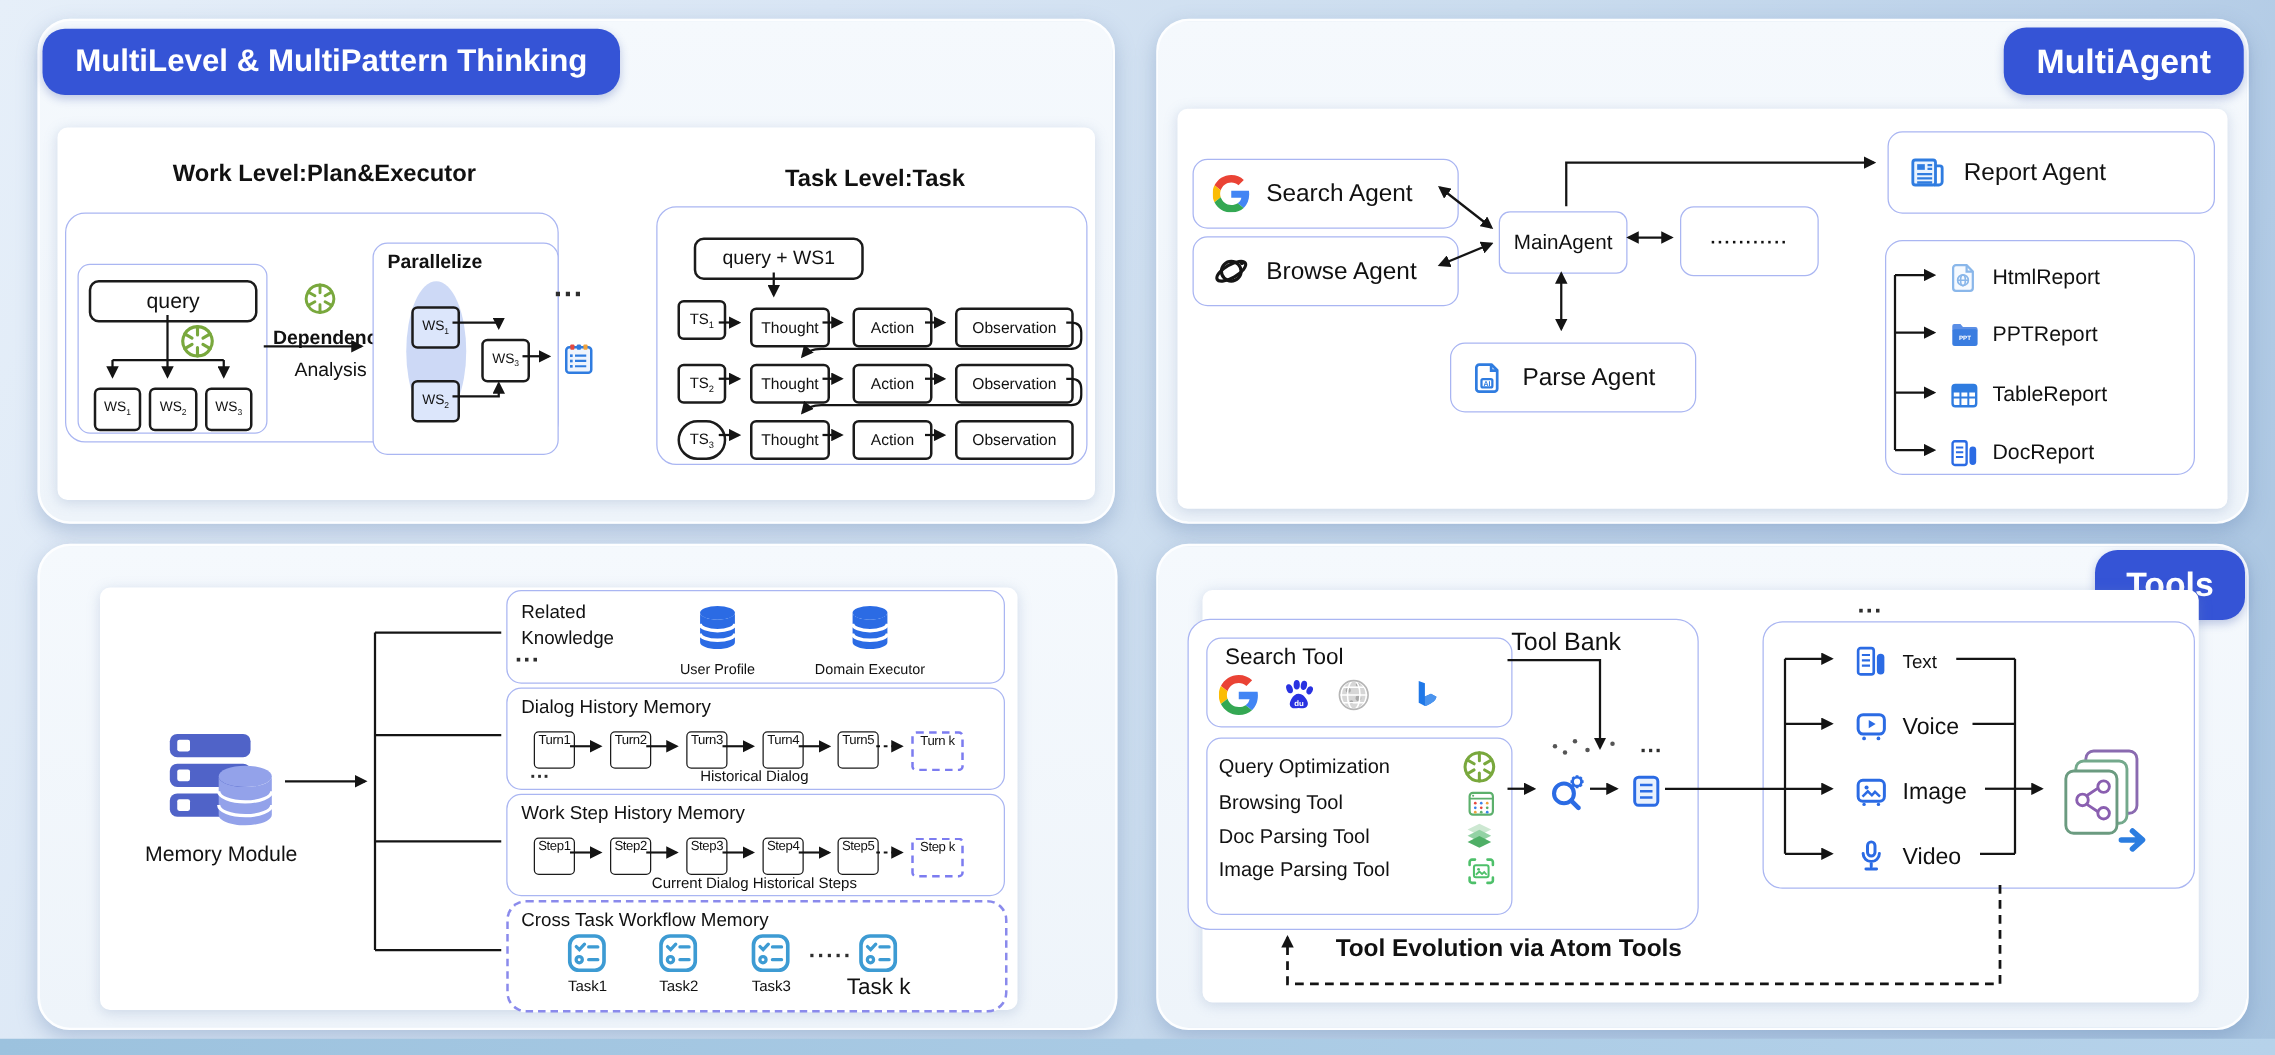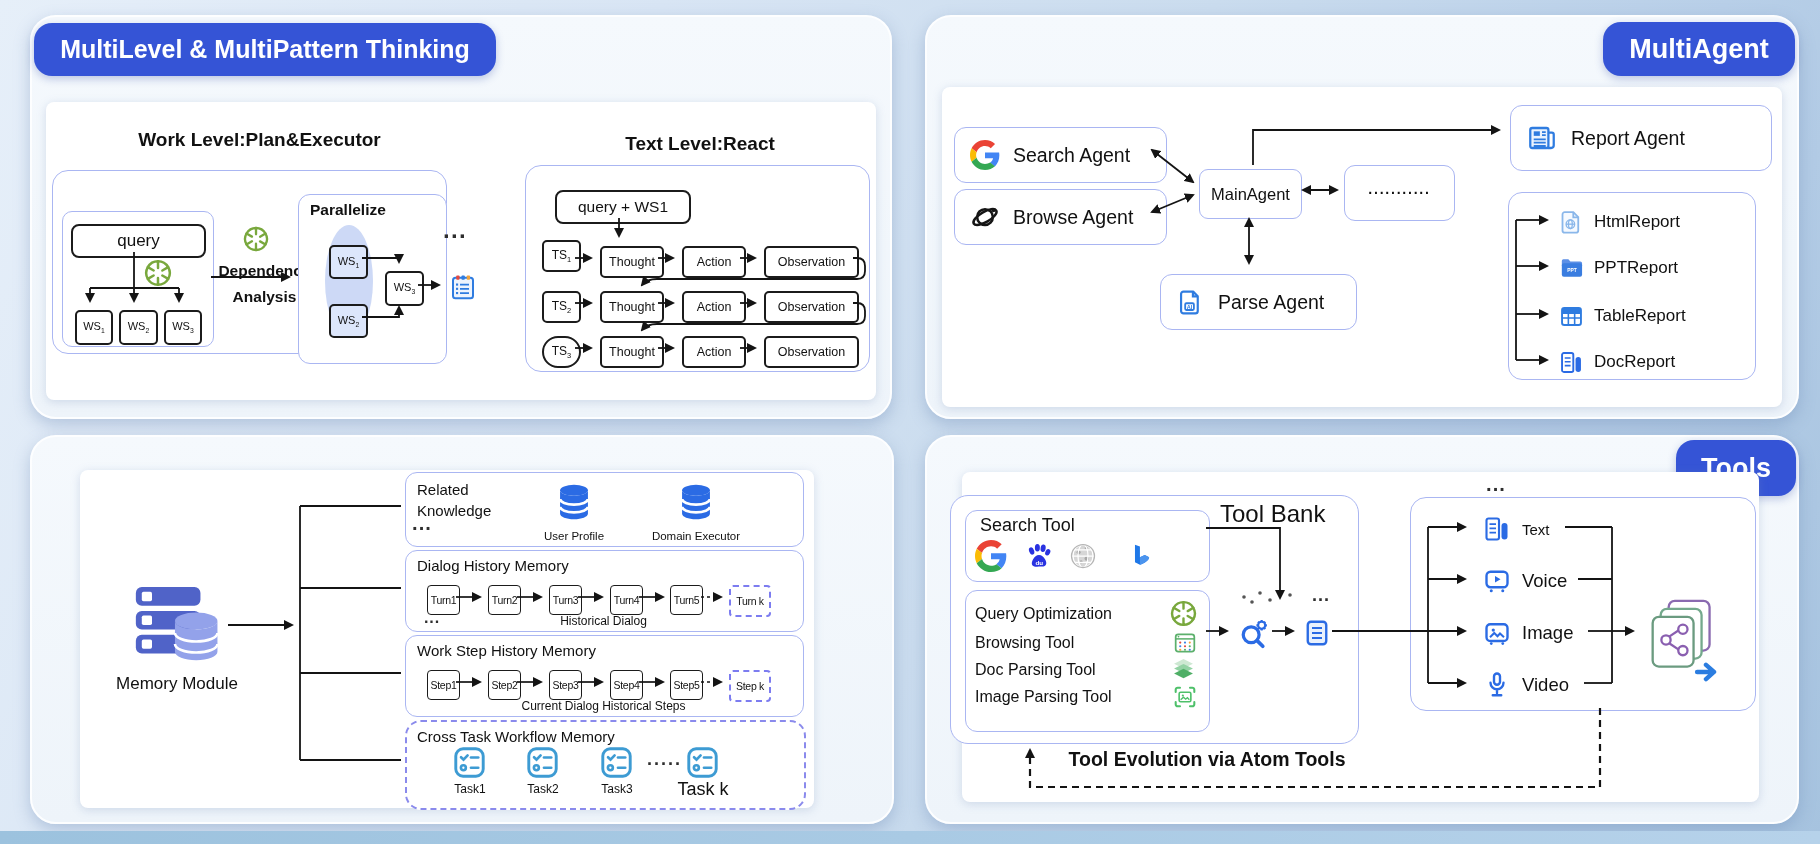--- a/index.html
+++ b/index.html
@@ -11,21 +11,21 @@
   .panel{position:absolute;background:linear-gradient(180deg,#f5f9fd,#eef4fa);border-radius:26px;
     box-shadow:0 6px 16px rgba(105,135,178,.38);border:2px solid #fdfeff}
   .tab{position:absolute;background:#3554d6;color:#fff;font-weight:700;display:flex;align-items:center;
     justify-content:center;border-radius:18px;white-space:nowrap;box-shadow:0 3px 8px rgba(40,70,160,.28)}
   .wb{position:absolute;background:#fff;border-radius:8px;box-shadow:0 2px 10px rgba(120,145,185,.28)}
   .pb{position:absolute;border:1.8px solid #aab6f2;border-radius:16px;background:#fff}
   .dashedpb{position:absolute;border:2px dashed #8a8aec;border-radius:16px;background:#fff}
   .bb{position:absolute;border:2px solid #1b1b1b;border-radius:6px;background:#fff;display:flex;
     align-items:center;justify-content:center;white-space:nowrap}
   .tb{position:absolute;border:1.9px solid #1b1b1b;border-radius:4px;background:#fff;display:flex;
-    align-items:center;justify-content:center;font-size:10.5px;letter-spacing:-.3px;white-space:nowrap}
+    justify-content:center;font-size:10.5px;letter-spacing:-.3px;white-space:nowrap}
   .tbk{border:2px dashed #7c7cf0}
   .lb{position:absolute;display:flex;align-items:center;white-space:nowrap}
   .ctr{justify-content:center;text-align:center}
   .dots{position:absolute;font-weight:700;color:#2e2e2e;line-height:10px;white-space:nowrap}
   .agent{position:absolute;border:1.8px solid #a9b5f2;border-radius:12px;background:#fff;display:flex;
     align-items:center;gap:13px;padding-left:15px;font-size:19.5px;white-space:nowrap}
   .ic{position:absolute}
   .ellipse{position:absolute;background:#cdd9f6;border-radius:50%}
   sub{font-size:62%}
   svg.ov{position:absolute;left:0;top:0;pointer-events:none}
@@ -271,21 +271,21 @@
   <div class="bb" style="left:132px;top:293px;width:34px;height:31px;border-radius:5px;font-size:11px">
       <span><span>WS</span><sub>3</sub></span>
     </div>
 
   <svg class="ic" style="left:210px;top:208px" width="28" height="28">
       <use href="#i-openai"></use>
     </svg>
   <div class="lb ctr" style="left:180px;top:246px;width:105px;height:16px;font-size:15.5px;font-weight:600">
       <span>Dependency</span>
     </div>
-  <div class="lb ctr" style="left:180px;top:272px;width:105px;height:16px;font-size:15.5px;font-weight:700">
+  <div class="lb ctr" style="left:180px;top:272px;width:105px;height:16px;font-size:15.5px;font-weight:400">
       <span>Analysis</span>
     </div>
 
   <div class="pb" style="left:266px;top:177px;width:147px;height:168px;border-radius:12px"></div>
   <div class="lb" style="left:278px;top:183px;width:100px;height:20px;font-size:15.5px;font-weight:600">
       <span>Parallelize</span>
     </div>
   <div class="ellipse" style="left:293px;top:208px;width:48px;height:112px"></div>
   <div class="bb" style="left:297px;top:228px;width:35px;height:30px;border-radius:5px;font-size:11px;background:#dce6fb">
       <span><span>WS</span><sub>1</sub></span>
@@ -295,21 +295,21 @@
     </div>
   <div class="bb" style="left:353px;top:254px;width:35px;height:31px;border-radius:5px;font-size:11px">
       <span><span>WS</span><sub>3</sub></span>
     </div>
   <svg class="ic" style="left:416px;top:255px" width="30" height="30">
       <use href="#i-plan"></use>
     </svg>
   <div class="dots" style="left:411px;top:214px;font-size:24px">···</div>
 
   <div class="lb ctr" style="left:493px;top:116px;width:350px;height:22px;font-size:19px;font-weight:700">
-      <span>Text Level:React</span>
+      <span>Task Level:Task</span>
     </div>
   <div class="pb" style="left:493px;top:148px;width:343px;height:205px"></div>
   <div class="bb" style="left:523px;top:173px;width:132px;height:30px;border-radius:8px;font-size:15.5px">
       <span>query + WS1</span>
     </div>
 
   <div class="bb" style="left:510px;top:223px;width:35px;height:28px;border-radius:5px;font-size:12px">
       <span><span>TS</span><sub>1</sub></span>
     </div>
   <div class="bb" style="left:568px;top:229px;width:60px;height:28px;border-radius:5px;font-size:12.5px">
@@ -528,21 +528,21 @@
     </div>
 </div>
 
 <div class="panel" style="left:925px;top:435px;width:870px;height:385px">
   <div class="tab" style="left:749px;top:3px;width:120px;height:56px;font-size:27px">
     <span>Tools</span>
   </div>
   <div class="wb" style="left:35px;top:35px;width:797px;height:330px"></div>
 
   <div class="pb" style="left:23px;top:58px;width:407px;height:247px;border-radius:18px"></div>
-  <div class="lb" style="left:293px;top:65px;width:130px;height:24px;font-size:24px">
+  <div class="lb" style="left:282px;top:65px;width:130px;height:24px;font-size:20px">
       <span>Tool Bank</span>
     </div>
 
   <div class="pb" style="left:38px;top:73px;width:243px;height:70px;border-radius:12px"></div>
   <div class="lb" style="left:53px;top:78px;width:140px;height:20px;font-size:18px">
       <span>Search Tool</span>
     </div>
   <svg class="ic" style="left:48px;top:103px" width="32" height="32">
       <use href="#i-google"></use>
     </svg>

